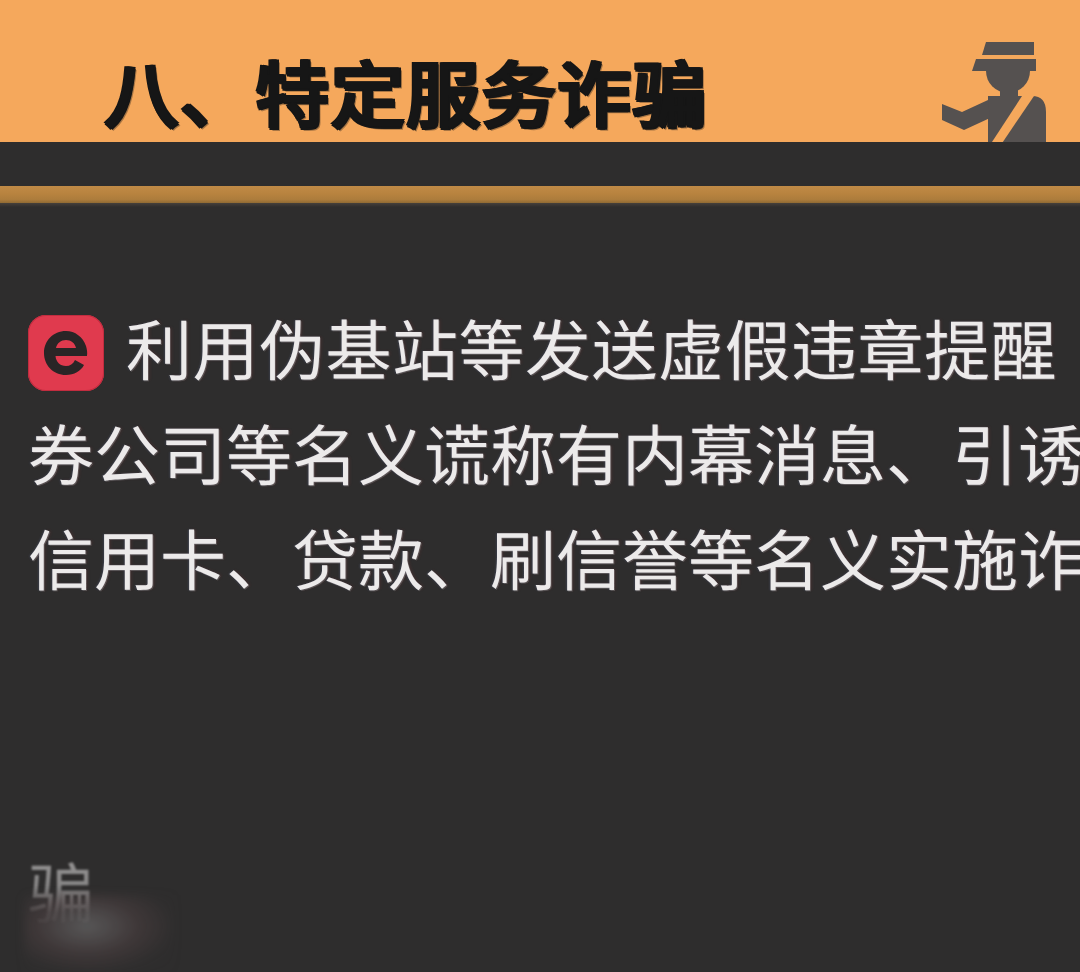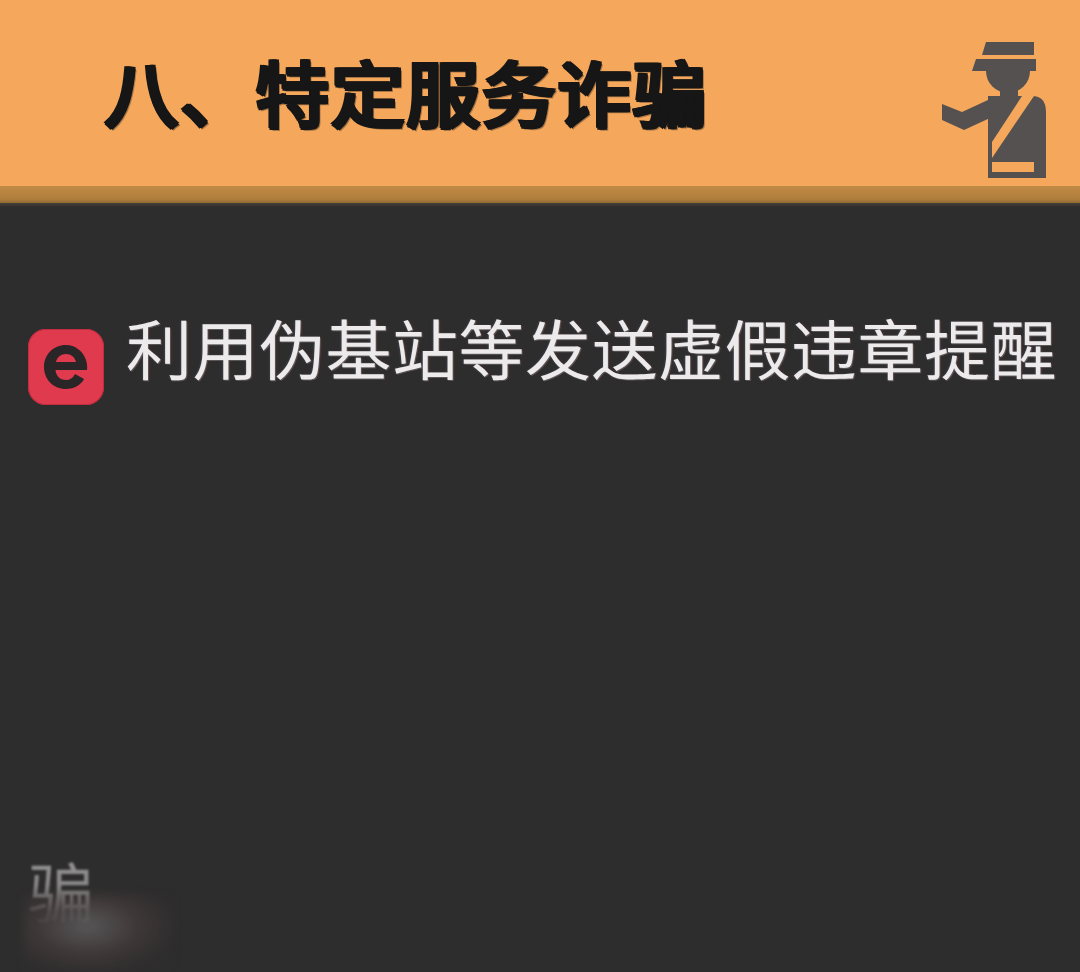--- a/index.html
+++ b/index.html
@@ -17,21 +17,21 @@
     font-family: "Liberation Sans", "DejaVu Sans", sans-serif;
     -webkit-font-smoothing: antialiased;
   }
 
   
   .header-banner {
     position: absolute;
     left: 0;
     top: 0;
     width: 1080px;
-    height: 186px;
+    height: 142px;
     background: #f5a85c;
     overflow: hidden;
   }
   .header-title {
     position: absolute;
     left: 104px;
     top: 60px;
     font-size: 72px;
     line-height: 1;
     font-weight: 700;
@@ -90,21 +90,21 @@
 
   .para {
     position: absolute;
     left: 28px;
     top: 93px;
     width: 1028px;
   }
 
   .text-line {
     display: flex;
-    align-items: flex-end;
+    align-items: center;
     height: 105px;
     font-size: 66px;
     line-height: 105px;
     color: #eceaea;
     white-space: nowrap;
     letter-spacing: 0.5px;
     text-shadow: 1px 1px 0 rgba(255,255,255,0.18),
                  -1px 0 2px rgba(120,140,200,0.20),
                  2px 0 3px rgba(180,60,60,0.12);
   }
@@ -206,22 +206,28 @@
             <path d="M29 7 C16 7 7 17 7 29 C7 41 16 51 29 51 C37 51 44 47 47 41
                      L38 36 C36 40 33 42 29 42 C23 42 19 38 18.5 32 L50 32
                      C50.5 29 50 25 49 22 C46 13 38 7 29 7 Z
                      M29 16 C34 16 38 19 39 24 L19 24 C20 19 24 16 29 16 Z" fill="#2a2526"></path>
           </svg>
         </span>
         <span>利用伪基站等发送虚假违章提醒</span>
       </div>
 
 
-
-
+      <div class="text-line line-spread">
+        <span>券公司等名义谎称有内幕消息、引诱</span>
+      </div>
+
+
+      <div class="text-line line-spread">
+        <span>信用卡、贷款、刷信誉等名义实施诈</span>
+      </div>
 
     </div>
 
     <div class="text-line-faded">骗</div>
 
     <div class="watermark-smudge"></div>
 
   </div>
 
 </div>

